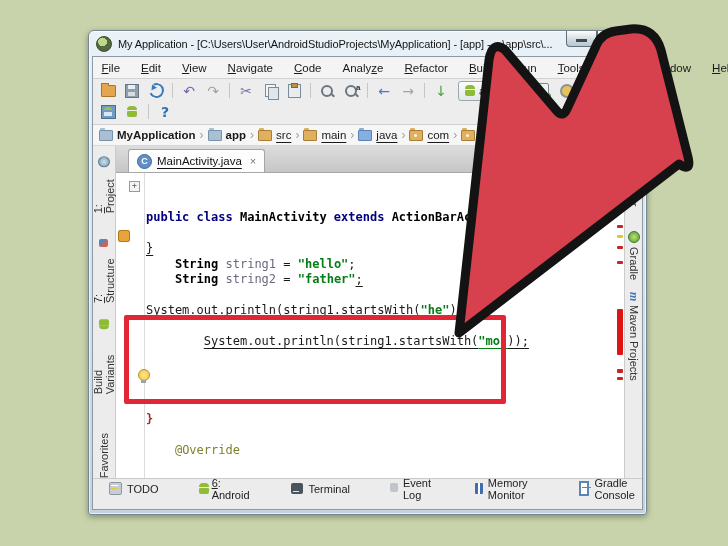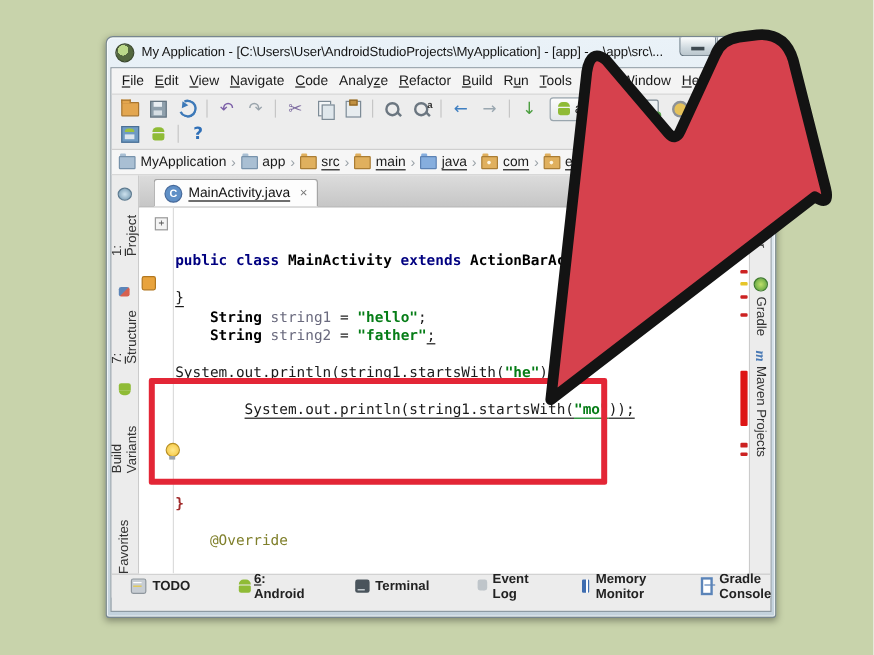--- a/index.html
+++ b/index.html
@@ -14,21 +14,21 @@
   .titlebar{position:relative;height:25px;display:flex;align-items:center;gap:6px;padding:0 4px;}
   .app-logo{width:14px;height:14px;border-radius:50%;background:radial-gradient(circle at 40% 35%,#bcd98a 0 35%,#54683f 36% 100%);border:1px solid #3c4a30;flex:0 0 auto;}
   .title-text{font-size:11px;letter-spacing:-.1px;color:#141414;white-space:nowrap;overflow:hidden;max-width:462px;}
   .win-btn{position:absolute;top:0;height:15px;border:1px solid #5f6f7a;border-top:none;border-radius:0 0 4px 4px;
     background:linear-gradient(#fdfefe,#cfd9df 60%,#bac6cd);}
   .win-btn-min{right:46px;width:29px;}
   .win-btn-min i{display:block;width:11px;height:3px;background:#3e4950;margin:8px auto 0;}
   .win-btn-max{right:16px;width:28px;}
   .client{background:#ececec;border:1px solid #8d9aa3;height:452px;display:flex;flex-direction:column;}
   
-  .menubar{height:21px;background:#f4f4f4;border-bottom:1px solid #d2d2d2;display:flex;align-items:center;padding:0 4px;}
+  .menubar{height:21px;background:#f4f4f4;border-bottom:1px solid #d2d2d2;display:flex;align-items:center;padding:0 4px;gap:12px;}
   .menu-item{font-size:11.5px;color:#1a1a1a;padding:2px 4.5px;white-space:nowrap;}
   .mn{text-decoration:underline;}
   
   .toolbar{background:#ededed;border-bottom:1px solid #cfcfcf;padding:1px 4px 2px;}
   .tb-row{display:flex;align-items:center;height:21px;gap:2px;}
   .tb-cell{width:22px;height:18px;display:flex;align-items:center;justify-content:center;}
   .tb-sep{width:1px;height:15px;background:#c6c6c6;margin:0 3px;}
   .glyph{font-family:"DejaVu Sans",sans-serif;font-size:14px;line-height:1;}
   .ic-open{width:13px;height:10px;background:#e3a64f;border:1px solid #a8752f;border-radius:1px;position:relative;}
   .ic-open::before{content:'';position:absolute;left:-1px;top:-3px;width:6px;height:2px;background:#e3a64f;border:1px solid #a8752f;border-bottom:none;}
@@ -53,21 +53,21 @@
   .mini-droid::after{content:'';position:absolute;bottom:0;left:0;width:10px;height:6px;background:#8fbb36;border-radius:1px 1px 2px 2px;}
   .ic-avd{width:13px;height:12px;background:#6f9bc4;border:1px solid #4a6f94;position:relative;}
   .ic-avd::before{content:'';position:absolute;left:2px;top:1px;width:8px;height:3px;background:#9dc23e;border-radius:4px 4px 0 0;}
   .ic-avd::after{content:'';position:absolute;left:2px;bottom:2px;width:8px;height:4px;background:#dce6ee;}
   .run-config{display:flex;align-items:center;gap:4px;height:18px;padding:0 6px;border:1px solid #9aa6ae;border-radius:3px;background:linear-gradient(#fcfcfc,#e4e8ea);margin:0 4px;}
   .run-config .lbl{font-size:11.5px;color:#222;}
   .caret-down{width:0;height:0;border:4px solid transparent;border-top:5px solid #8a949c;margin-top:4px;}
   
   .crumbs{position:relative;height:20px;background:#f6f6f6;border-bottom:1px solid #d8d8d8;display:flex;align-items:center;padding:0 6px;font-size:11.5px;overflow:hidden;}
   .crumb{display:flex;align-items:center;gap:4px;color:#1a1a1a;}
-  .crumb.b{font-weight:normal;}
+  .crumb.b{font-weight:bold;}
   .crumb-sep{color:#9aa2a8;margin:0 4px;font-size:12px;}
   .folder{width:12px;height:9px;border-radius:1px;position:relative;flex:0 0 auto;}
   .folder::before{content:'';position:absolute;left:0;top:-3px;width:5px;height:2px;border-radius:1px 1px 0 0;background:inherit;}
   .f-module{background:#a9bfd3;border:1px solid #7792ab;}
   .f-dir{background:#e0b05e;border:1px solid #aa7d34;}
   .f-java{background:#86aede;border:1px solid #5c82b4;}
   .f-pkg{background:#e0b05e;border:1px solid #aa7d34;}
   .f-pkg::after{content:'';position:absolute;left:4px;top:3px;width:3px;height:3px;border-radius:50%;background:#fdf6e3;}
   .crumb-overflow{position:absolute;right:16px;top:3px;font-size:11.5px;color:#1a1a1a;}
   .w{text-decoration-line:underline;text-decoration-style:wavy;text-decoration-color:#e8453c;text-decoration-thickness:1px;text-underline-offset:2.5px;text-decoration:underline;}
@@ -102,21 +102,21 @@
   .s-c{color:#7f7f7f;font-style:italic;}
   .s-e{color:#a02a2a;font-weight:bold;}
   .s-a{color:#7f7f2a;}
   .s-fold{background:#e9f3e7;border:1px solid #c6dcc4;color:#2a2a2a;padding:0 1px;}
   .caret-bar{display:inline-block;width:1.5px;height:12px;background:#000;vertical-align:-2px;}
   .bulb{position:absolute;left:22px;top:196px;width:10px;height:10px;border-radius:50%;background:radial-gradient(#ffe98c,#f4c33c);border:1px solid #b89024;}
   .bulb::after{content:'';position:absolute;left:2px;top:10px;width:5px;height:3px;background:#9aa2a8;}
   .hi-box{position:absolute;left:8px;top:142px;width:372px;height:79px;border:5px solid #e32636;border-radius:2px;pointer-events:none;z-index:5;}
   .stripe-mark{position:absolute;right:1px;width:6px;border-radius:1px;}
   
-  .toolbtm{height:19px;background:#ececec;border-top:1px solid #cbcbcb;display:flex;align-items:center;gap:40px;padding-left:16px;font-size:11px;color:#222;font-weight:bold;}
+  .toolbtm{height:19px;background:#ececec;border-top:1px solid #cbcbcb;display:flex;align-items:center;gap:40px;padding-left:16px;font-size:11px;color:#222;}
   .tw-item{display:flex;align-items:center;gap:5px;}
   .ic-todo{width:11px;height:11px;background:#c7cdd3;border:1px solid #8f979e;border-radius:2px;position:relative;}
   .ic-todo::after{content:'';position:absolute;left:1px;top:2px;width:7px;height:1px;background:#fff;box-shadow:0 3px 0 #e8c93e;}
   .ic-term{width:12px;height:11px;background:#4a545c;border-radius:2px;position:relative;}
   .ic-term::after{content:'';position:absolute;left:2px;bottom:2px;width:6px;height:1px;background:#dfe5e9;}
   .ic-bubble{width:12px;height:9px;background:#bfc5ca;border-radius:2px;position:relative;margin-top:-2px;}
   .ic-bubble::after{content:'';position:absolute;left:2px;bottom:-3px;border:3px solid transparent;border-top:4px solid #bfc5ca;}
   .ic-console{width:11px;height:11px;background:#fff;border:2px solid #5b84b8;position:relative;}
   .ic-console::after{content:'';position:absolute;left:1px;top:4px;width:9px;height:1px;background:#5b84b8;}
   .ic-mem{width:12px;height:11px;background:linear-gradient(90deg,#3f6db0 0 3px,#fff 3px 5px,#3f6db0 5px 8px,#fff 8px 9px,#9fb4cf 9px 12px);border-radius:1px;}

